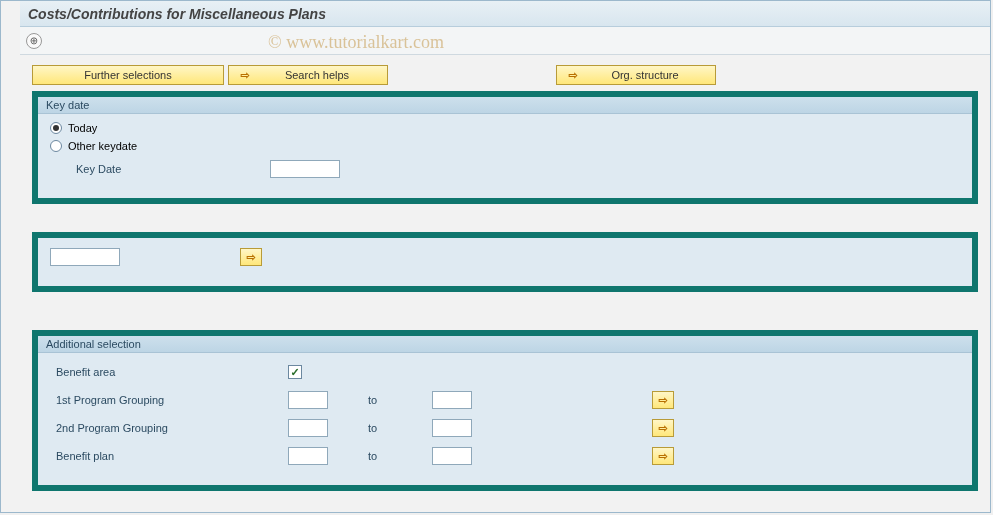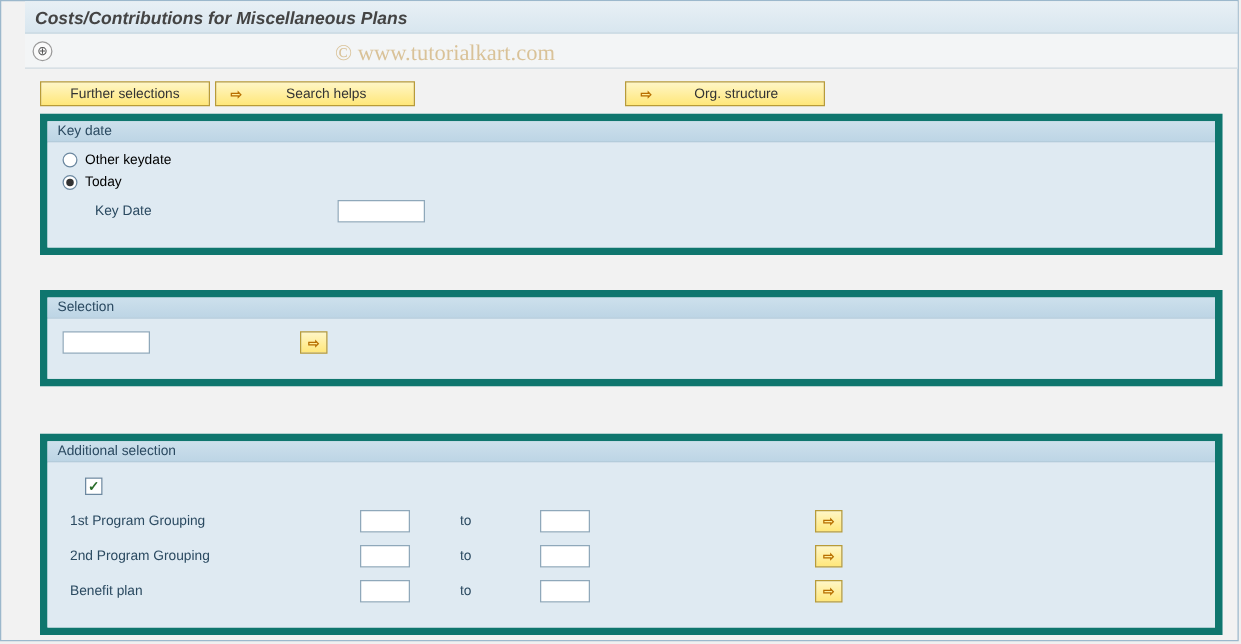--- a/index.html
+++ b/index.html
@@ -58,21 +58,21 @@
     border: 1px solid #b89b38;
     height: 20px;
     display: flex;
     align-items: center;
     padding: 0 10px;
     font-size: 11px;
     color: #333;
     gap: 6px;
     white-space: nowrap;
   }
-  .sapbtn.wide1 { width: 136px; justify-content: center; text-align: center; }
+  .sapbtn.wide1 { width: 192px; justify-content: center; text-align: center; }
   .sapbtn.wide2 { width: 160px; }
   .sapbtn .arrow {
     display:inline-block; width:12px; text-align:center;
     color:#b86f00; font-weight:bold;
   }
   .spacer1 { width: 160px; }
   .groupbox {
     border: 6px solid #0f766e;
     margin-bottom: 28px;
     background: #dfeaf2;
@@ -160,50 +160,50 @@
       <div class="sapbtn wide2">
         <span class="arrow">⇨</span>
         <span style="flex:1;text-align:center">Org. structure</span>
       </div>
     </div>
 
     <div class="groupbox">
       <div class="ghead">Key date</div>
       <div class="gbody">
         <div class="radio-row">
+          <span class="radio checked"></span>
+          <span>Today</span>
+        </div>
+        <div class="radio-row">
           <span class="radio"></span>
           <span>Other keydate</span>
         </div>
-        <div class="radio-row">
-          <span class="radio checked"></span>
-          <span>Today</span>
-        </div>
         <div class="formrow">
           <span class="lbl indent">Key Date</span>
           <div class="inp mid"></div>
         </div>
       </div>
     </div>
 
     <div class="groupbox">
-      <div class="ghead">Selection</div>
       <div class="gbody">
         <div class="formrow">
           <div class="inp mid"></div>
           <div class="multibtn">⇨</div>
         </div>
       </div>
     </div>
 
     <div style="height:10px"></div>
 
     <div class="groupbox">
       <div class="ghead">Additional selection</div>
       <div class="gbody">
         <div class="formrow">
+          <span class="lbl">Benefit area</span>
           <div style="width:18px"></div>
           <span class="checkbox">✓</span>
         </div>
         <div class="formrow">
           <span class="lbl">1st Program Grouping</span>
           <div style="width:18px"></div>
           <div class="inp sm"></div>
           <span class="to">to</span>
           <div class="inp sm"></div>
           <div style="width:120px"></div>

